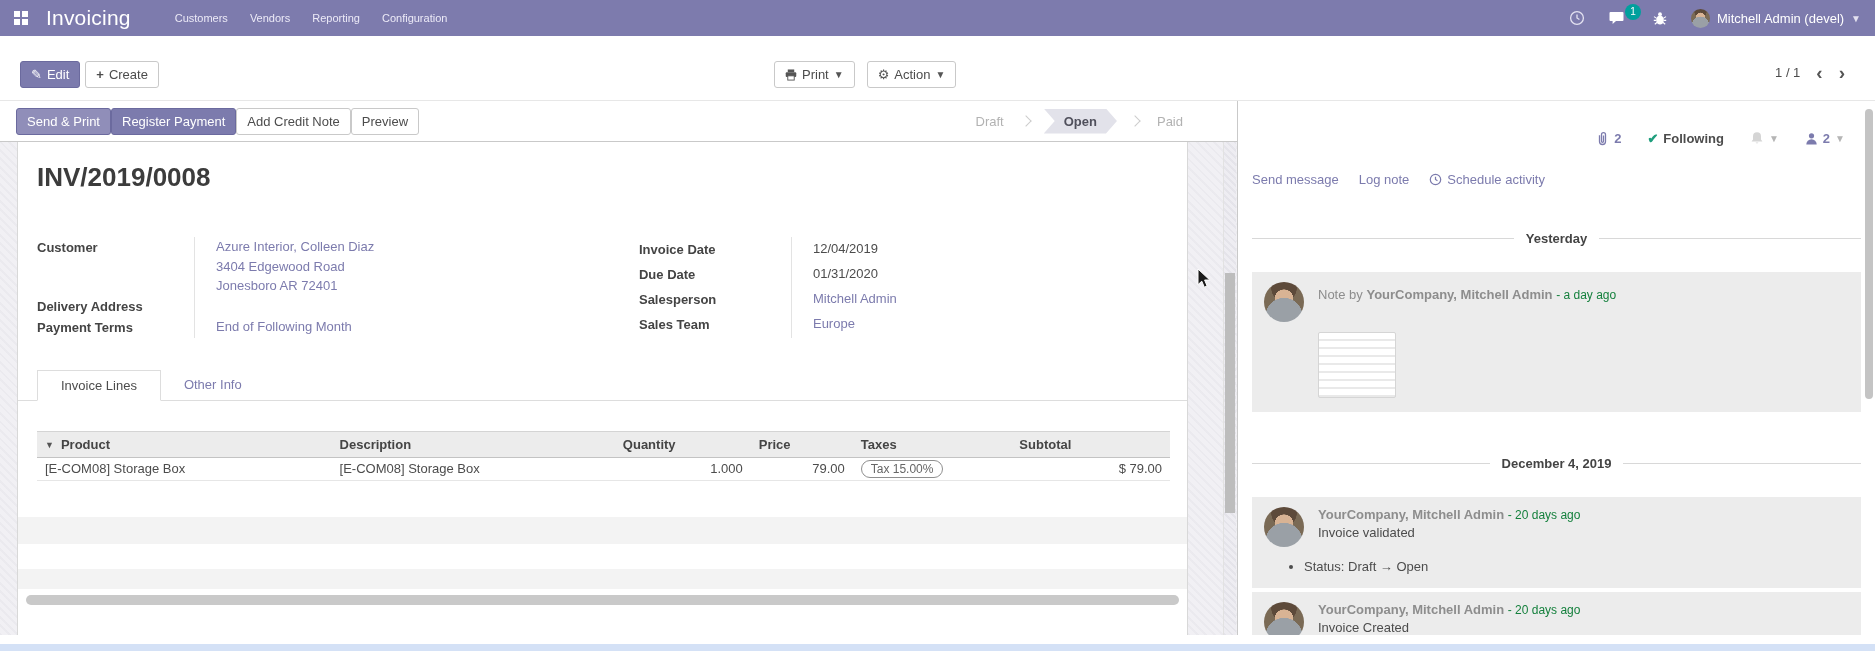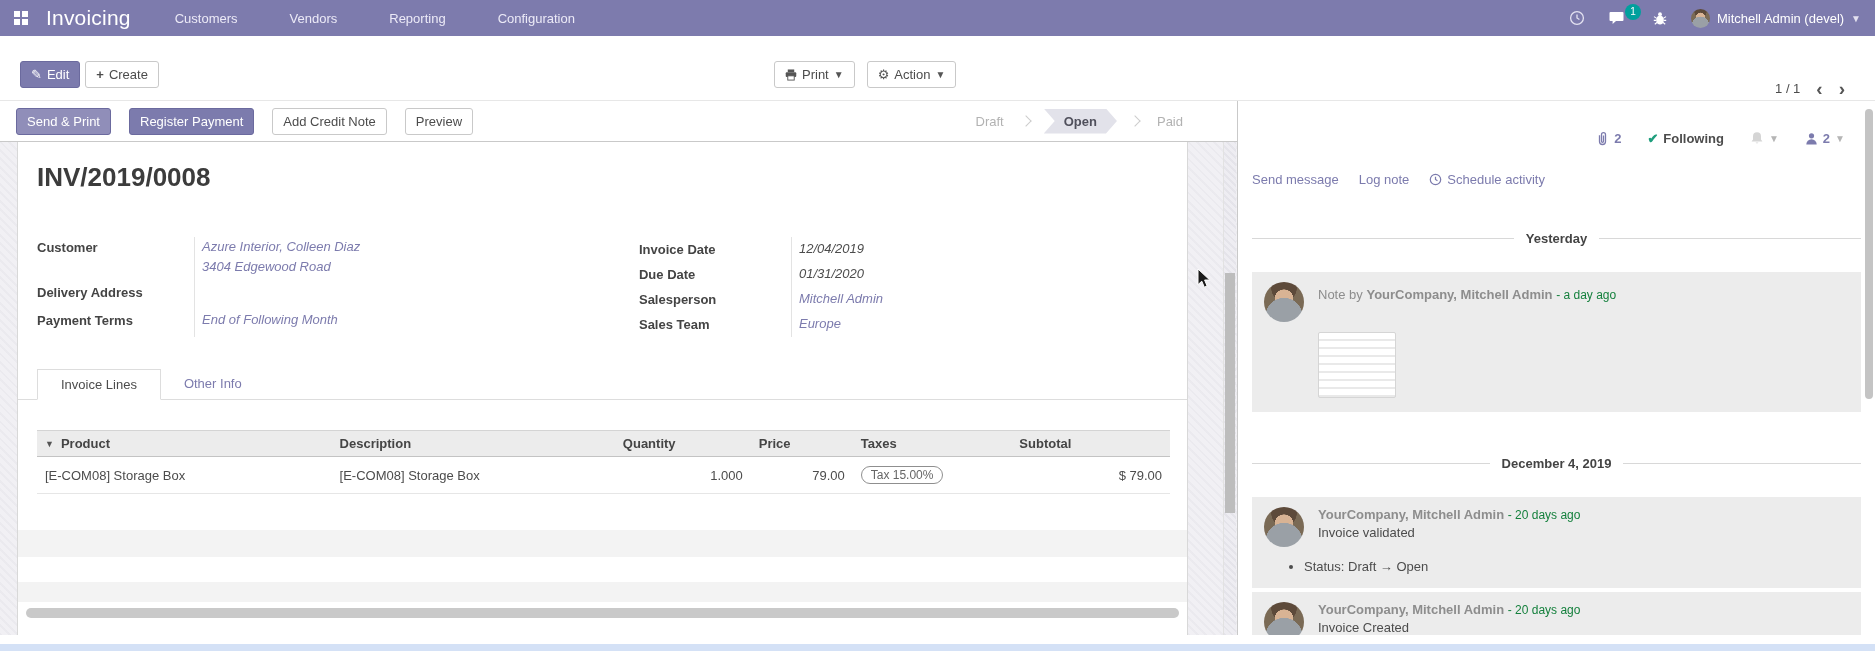--- a/index.html
+++ b/index.html
@@ -4,21 +4,21 @@
 <style>
   * { box-sizing: border-box; }
   html, body { margin:0; padding:0; width:1875px; height:651px; overflow:hidden;
     font-family:"Liberation Sans", sans-serif; font-size:13px; color:#4c4c4c; background:#fff; }
 
   
   .navbar { height:36px; background:#7d7bad; display:flex; align-items:center; padding:0 14px; color:#fff; }
   .apps-grid { display:grid; grid-template-columns:6px 6px; grid-gap:2px; cursor:pointer; margin-right:18px; }
   .apps-grid i { width:6px; height:6px; background:#fff; display:block; }
   .brand { font-size:21px; font-weight:400; letter-spacing:.2px; margin-right:44px; cursor:pointer; }
-  .nav-menus { display:flex; gap:52px; font-size:13px; color:#eceaf7;align-items:flex-end; }
+  .nav-menus { display:flex; gap:22px; font-size:11px; color:#eceaf7;align-items:flex-end; }
   .nav-menus span { cursor:pointer; }
   .nav-right { margin-left:auto; display:flex; align-items:center; gap:24px; }
   .nav-ico { position:relative; display:inline-flex; align-items:center; cursor:pointer; }
   .badge { position:absolute; top:-7px; right:-12px; background:#00a09d; color:#fff; font-size:10px;
     min-width:16px; height:16px; border-radius:8px; display:flex; align-items:center; justify-content:center; padding:0 3px; }
   .user-block { display:flex; align-items:center; gap:7px; cursor:pointer; font-size:13px; }
   .avatar { border-radius:50%; background:
       radial-gradient(circle at 50% 86%, #9aa0a6 0 46%, rgba(0,0,0,0) 47%),
       radial-gradient(circle at 50% 42%, #d8b394 0 30%, rgba(0,0,0,0) 31%),
       radial-gradient(circle at 50% 16%, #5d4a3a 0 32%, rgba(0,0,0,0) 33%),
@@ -32,60 +32,60 @@
   .breadcrumb { font-size:18px; }
   .bc-parent { color:#7c7bad; cursor:pointer; }
   .bc-sep { color:#888; margin:0 6px; }
   .bc-current { color:#4c4c4c; }
   .cp-buttons { margin-top:11px; display:flex; gap:5px; align-items:center; position:relative; height:27px; }
   .btn { font-size:13px; padding:4px 10px; border-radius:3px; border:1px solid #c9c9c9; background:#fff;
     color:#4c4c4c; cursor:pointer; display:inline-flex; align-items:center; gap:5px; line-height:17px; }
   .btn-primary { background:#7c7bad; border-color:#6b6a9e; color:#fff; }
   .btn-soft { background:#908eb9; border-color:#6b6a9e; color:#fff; }
   .cp-mid { position:absolute; left:754px; display:flex; gap:12px; }
-  .pager { position:absolute; right:14px; top:18px; display:flex; align-items:center; gap:16px; color:#4c4c4c; }
+  .pager { position:absolute; right:14px; top:2px; display:flex; align-items:center; gap:16px; color:#4c4c4c; }
   .pager .chev { font-size:19px; line-height:19px; color:#555; cursor:pointer; font-weight:bold; }
 
   
   .body-row { display:flex; height:534px; }
   .main-col { width:1237px; flex:0 0 1237px; display:flex; flex-direction:column; position:relative; }
   .action-bar { background:#fff; border-bottom:1px solid #c9c9c9; height:41px; display:flex; align-items:center;
-    padding:0 16px; gap:18px; }
+    padding:0 16px; gap:0; }
   .statusbar { margin-left:auto; margin-right:34px; display:flex; align-items:center; gap:14px; }
   .state { color:#b2b2b2; font-size:13px; padding:5px 4px; cursor:pointer; }
   .state.active { background:#e2e2ea; color:#50505c; font-weight:bold; padding:5px 20px;
     clip-path:polygon(0 0, calc(100% - 11px) 0, 100% 50%, calc(100% - 11px) 100%, 0 100%, 11px 50%); }
   .state-sep { width:8px; height:8px; border-top:1px solid #ccc; border-right:1px solid #ccc; transform:rotate(45deg); }
 
   .content-area { flex:1; position:relative; background-color:#f1f0f4;
     background-image:repeating-linear-gradient(45deg, rgba(120,120,140,.05) 0 2px, rgba(0,0,0,0) 2px 6px); overflow:hidden; }
   .sheet { position:absolute; left:17px; top:-7px; width:1171px; height:720px; background:#fff;
     border:1px solid #d8d8d8; }
 
   .sheet h1 { margin:26px 19px 0; font-size:26px; color:#3c3c3c; font-weight:bold; }
   .fgroups { display:flex; margin:44px 19px 0; }
   .fgroup { display:grid; }
   .fgroup.left { width:575px; grid-template-columns:157px 1fr; }
   .fgroup.right { width:560px; grid-template-columns:152px 1fr; }
   .flabel { font-weight:bold; color:#444; line-height:20px; padding-top:1px; }
-  .fvalue { border-left:1px solid #e3e3e3; padding-left:7px; line-height:20px; min-height:20px;font-style:italic; }
+  .fvalue { border-left:1px solid #e3e3e3; padding-left:21px; line-height:20px; min-height:20px; }
   .fvalue.link, .link { color:#7c7bad; cursor:pointer; }
   .fvalue.plain { color:#4c4c4c; }
   .addr div { line-height:19.5px; }
   .fgroup.right .flabel, .fgroup.right .fvalue { line-height:24px;margin-left:29px; }
 
   .tabs { margin-top:32px; border-bottom:1px solid #ddd; display:flex; padding-left:19px; }
   .tab { padding:7px 23px; font-size:13px; cursor:pointer; }
   .tab.active { border:1px solid #ddd; border-bottom:1px solid #fff; margin-bottom:-1px; color:#4c4c4c; background:#fff; }
   .tab.inactive { color:#7c7bad; }
 
   table.lines { width:1133px; margin:30px 19px 12px; border-collapse:collapse; font-size:13px; }
   table.lines th { background:#ececec; border-top:1px solid #d4d4d4; border-bottom:1px solid #c3c3c3;
     font-weight:bold; color:#454545; text-align:left; padding:5px 8px; }
-  table.lines td { padding:9px 8px; border-bottom:1px solid #e6e6e6; color:#4c4c4c; background:#fff; }
+  table.lines td { padding:2px 8px; border-bottom:1px solid #e6e6e6; color:#4c4c4c; background:#fff; }
   .t-right { text-align:right; }
   .sort-caret { font-size:9px; color:#555; margin-right:7px; position:relative; top:-1px; }
   .tax-pill { display:inline-block; border:1px solid #8f8f8f; border-radius:11px; padding:1px 9px;
     color:#666; font-size:12px; background:#fff; }
 
   .stripe { width:100%; }
   .stripe.g { background:#f3f3f3; height:27px; }
   .stripe.w { background:#fff; height:25px; }
   .stripe.g2 { background:#f3f3f3; height:20px; }
   .hscroll { margin:6px 8px 0; height:10px; background:#c9c9c9; border-radius:5px; cursor:pointer; }
@@ -225,20 +225,21 @@
     <div class="content-area">
       <div class="sheet">
         <h1>INV/2019/0008</h1>
 
         <div class="fgroups">
           <div class="fgroup left">
             <div class="flabel">Customer</div>
             <div class="fvalue link addr">
               <div>Azure Interior, Colleen Diaz</div>
               <div>3404 Edgewood Road</div>
+              <div>Jonesboro AR 72401</div>
             </div>
             <div class="flabel">Delivery Address</div>
             <div class="fvalue"></div>
             <div class="flabel">Payment Terms</div>
             <div class="fvalue link">End of Following Month</div>
           </div>
           <div class="fgroup right">
             <div class="flabel">Invoice Date</div>
             <div class="fvalue plain">12/04/2019</div>
             <div class="flabel">Due Date</div>

